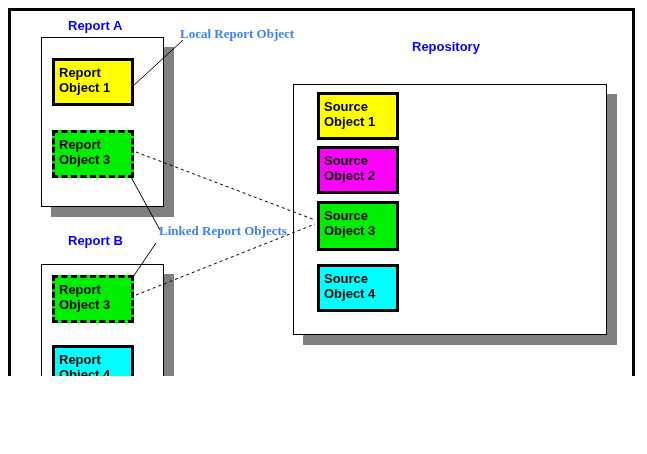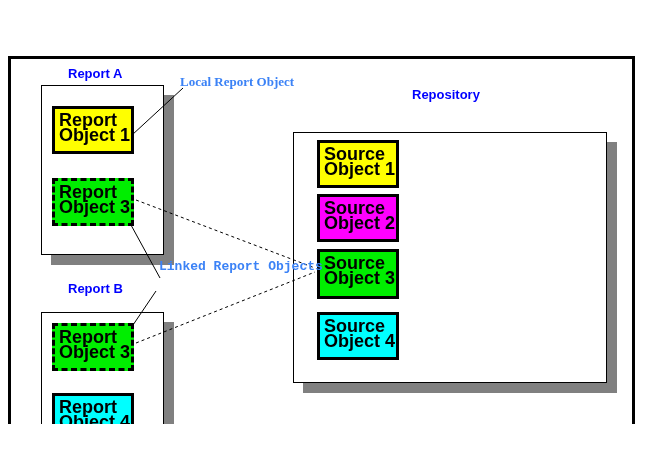--- a/index.html
+++ b/index.html
@@ -9,21 +9,20 @@
   }
   body {
     font-family: "Liberation Sans", sans-serif;
   }
   #canvas {
     position: relative;
     width: 647px;
     height: 376px;
     background: #ffffff;
     overflow: hidden;
-    margin-top: 48px;
   }
   .outer-frame {
     position: absolute;
     left: 8px;
     top: 8px;
     width: 627px;
     height: 432px;
     border: 3px solid #000000;
     box-sizing: border-box;
     background: #ffffff;
@@ -49,21 +48,21 @@
     white-space: nowrap;
     letter-spacing: 0px;
   }
   
   .obj-box {
     position: absolute;
     box-sizing: border-box;
     border: 3px solid #000000;
     color: #000000;
     font-family: "Liberation Sans", sans-serif;
-    font-size: 18px;
+    font-size: 13px;
     font-weight: bold;
     line-height: 15px;
     padding: 4px 0 8px 4px;
     z-index: 3;
   }
   .obj-box.dashed {
     border: 3px dashed #000000;
   }
   .obj-line {
     display: block;
@@ -162,15 +161,15 @@
 
     <line x1="156" y1="243" x2="133" y2="277" stroke="#000000" stroke-width="1"></line>
 
     <line x1="136" y1="152" x2="315" y2="220" stroke="#000000" stroke-width="1" stroke-dasharray="3,3"></line>
 
     <line x1="136" y1="295" x2="315" y2="224" stroke="#000000" stroke-width="1" stroke-dasharray="3,3"></line>
   </svg>
 
   <div class="annotation" style="left:180px; top:26px;">Local Report Object</div>
 
-  <div class="annotation" style="left:159px; top:211px;font-family:Liberation Mono, monospace;">Linked Report Objects</div>
+  <div class="annotation" style="left:159px; top:223px;">Linked Report Objects</div>
 
 </div>
 
 </body></html>

